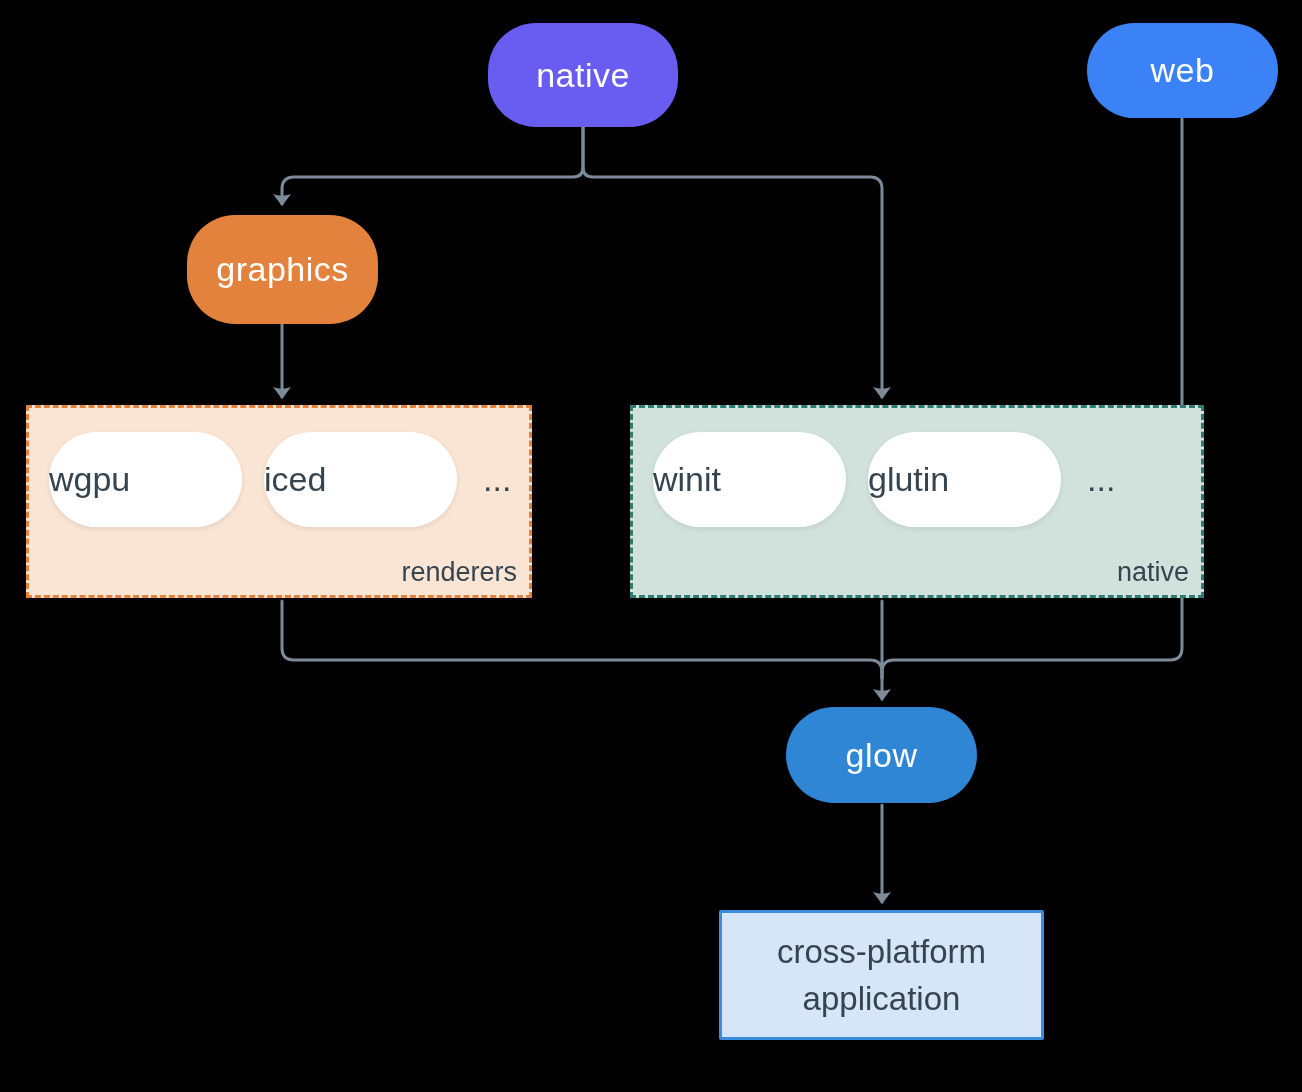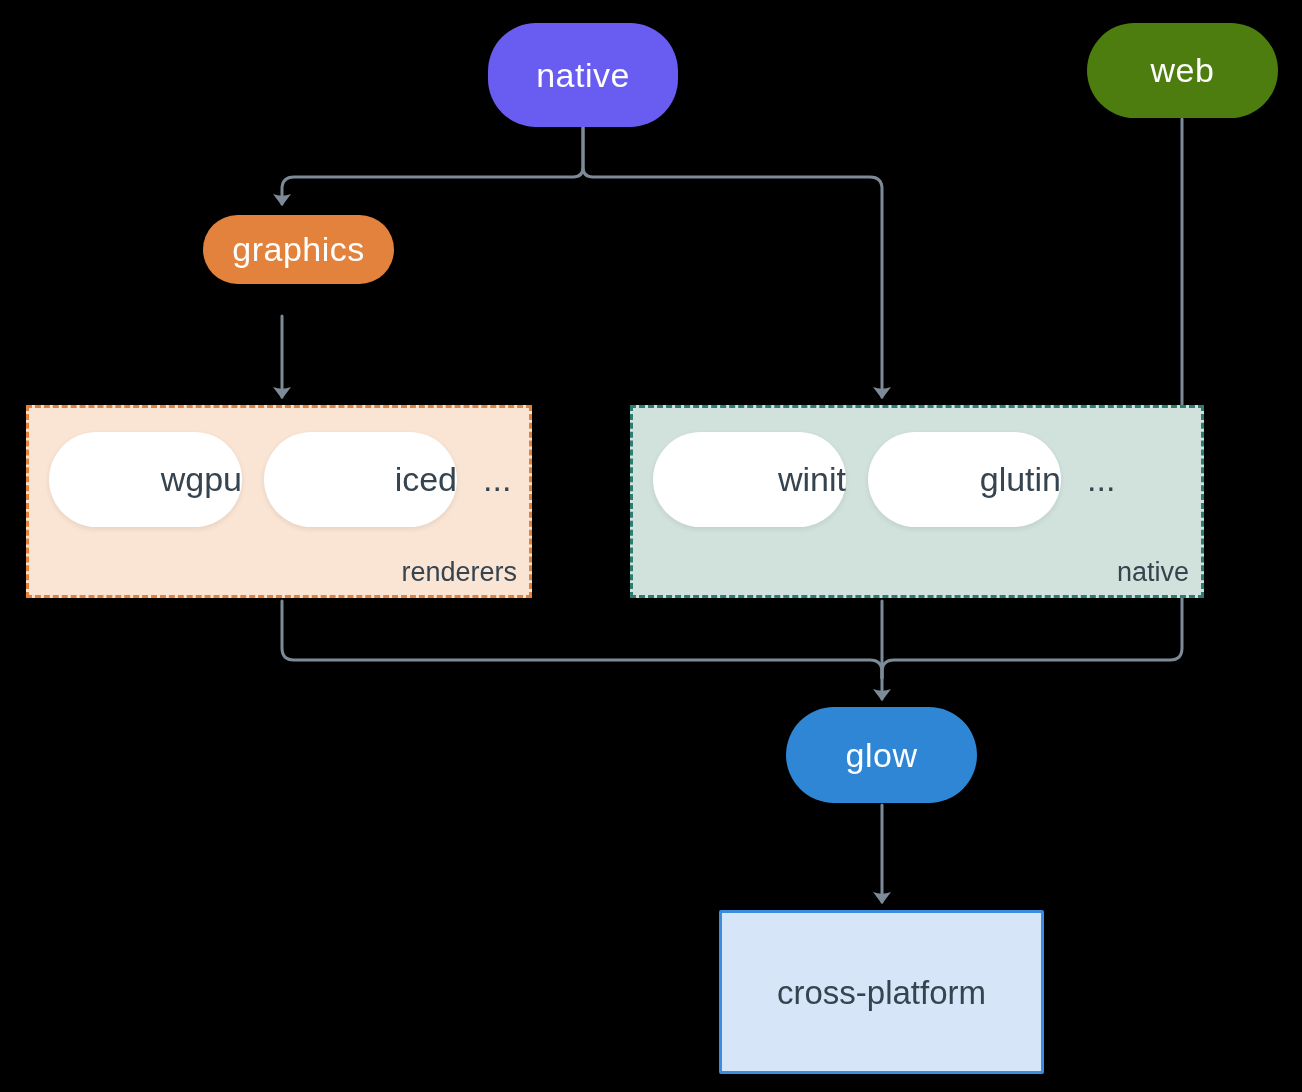--- a/index.html
+++ b/index.html
@@ -30,22 +30,22 @@
     position: absolute;
     border-radius: 48px;
     display: flex;
     align-items: center;
     justify-content: center;
     font-size: 34px;
     color: #FFFFFF;
     letter-spacing: 0.5px;
   }
   #node-native   { left: 488px;  top: 23px;  width: 190px; height: 104px; background: #695CF0; }
-  #node-web      { left: 1087px; top: 23px;  width: 191px; height: 95px; background: #4d7c0f; }
-  #node-graphics { left: 203px;  top: 215px; width: 191px; height: 69px; background: #E2823C; }
+  #node-web      { left: 1087px; top: 23px;  width: 191px; height: 95px; background: #3b82f6; }
+  #node-graphics { left: 187px;  top: 215px; width: 191px; height: 109px; background: #E2823C; }
   #node-iced     { left: 786px;  top: 707px; width: 191px; height: 96px; background: #2E86D4; }
 
   .group {
     position: absolute;
     width: 506px;
     height: 193px;
   }
   #group-renderers {
     left: 26px; top: 405px;
     background: #FAE4D3;
@@ -64,21 +64,21 @@
     align-items: center;
     gap: 22px;
   }
   .white-pill {
     width: 193px;
     height: 95px;
     background: #FFFFFF;
     border-radius: 48px;
     display: flex;
     align-items: center;
-    justify-content: flex-end;
+    justify-content: flex-start;
     font-size: 34px;
     color: #35444F;
     box-shadow: 0 2px 5px rgba(40, 55, 70, 0.10);
   }
   .ellipsis {
     font-size: 34px;
     color: #35444F;
     margin-left: 4px;
   }
   .group-label {
@@ -86,21 +86,21 @@
     right: 12px;
     bottom: 7px;
     font-size: 27px;
     color: #35444F;
     margin-top: 7px;
   }
 
   #node-app {
     position: absolute;
     left: 719px; top: 910px;
-    width: 325px; height: 164px;
+    width: 325px; height: 130px;
     background: #D6E5F7;
     border: 3px solid #3A8CDE;
     border-radius: 2px;
     display: flex;
     flex-direction: column;
     align-items: center;
     justify-content: center;
     font-size: 33px;
     line-height: 47px;
     color: #35444F;
@@ -171,15 +171,16 @@
     </div>
     <span class="group-label">native</span>
   </div>
 
   <div class="pill" id="node-iced">
     <span>glow</span>
   </div>
 
   <div id="node-app">
     <div>cross-platform</div>
+    <div>application</div>
   </div>
 
 </div>
 
 </body></html>

